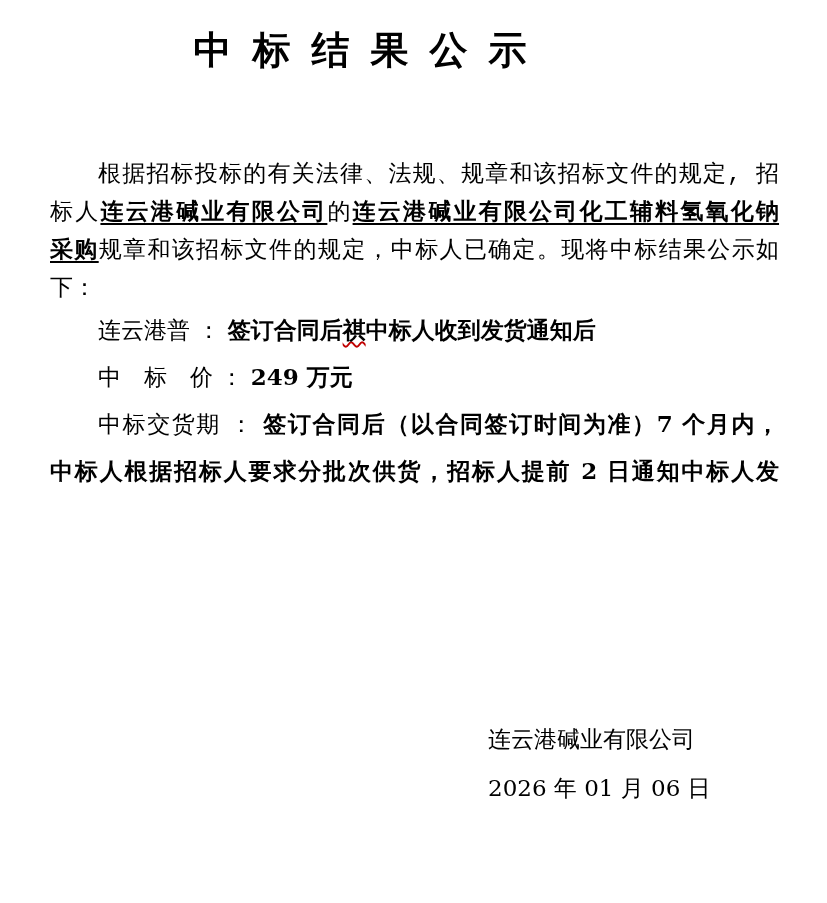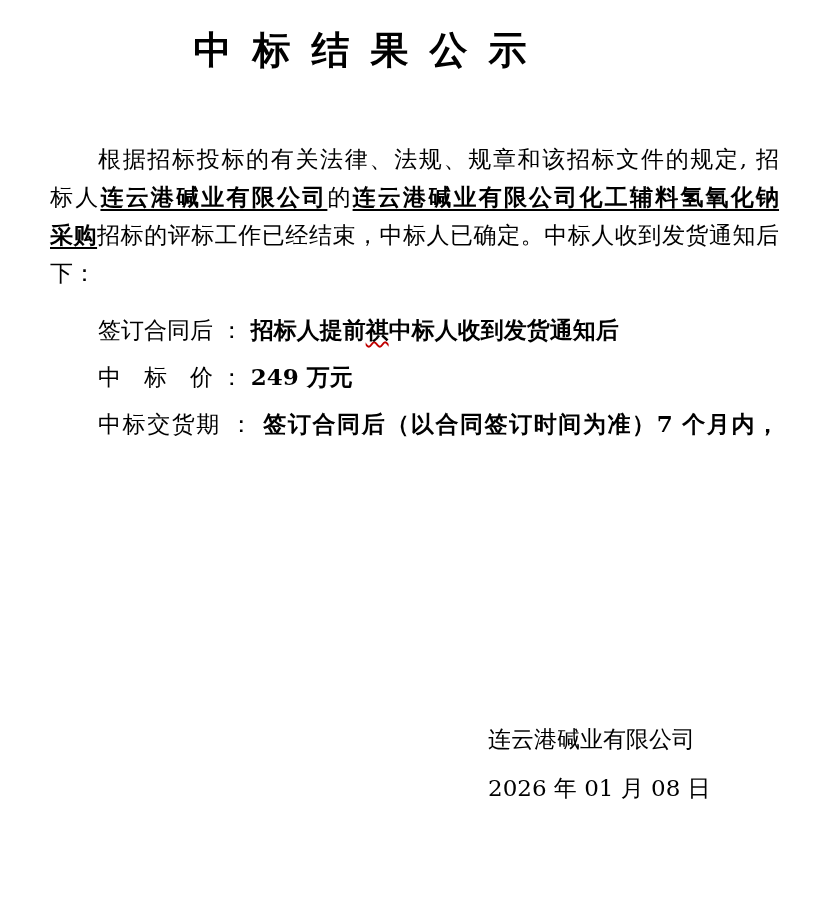--- a/index.html
+++ b/index.html
@@ -17,21 +17,21 @@
     top: 24px; left: 0;
     width: 720px;
     text-align: center;
     font-size: 38px;
     line-height: 52px;
     font-weight: bold;
     white-space: nowrap;
   }
   .doc-title .spread { letter-spacing: 21px; margin-right: -21px; }
   .block { position: absolute; left: 50px; width: 729px; font-size: 23px; }
-  #intro   { top: 140px; }
+  #intro   { top: 156px; font-family: Liberation Mono, monospace; }
   #intro .line   { height: 38px; line-height: 38px; }
   #details { top: 306px; }
   #details .line { height: 47px; line-height: 47px; }
   .line { white-space: pre-wrap; }
   .line.indent { text-indent: 48px; }
   .line.jl { text-align: justify; text-align-last: justify; }
   .b { font-weight: bold; }
   .u {
     text-decoration-line: underline;
     text-decoration-thickness: 2px;
@@ -52,28 +52,29 @@
 
 <div class="page" style="--bg: #ffffff; --fg: #000000; --sq: #c00000;">
 
   <div class="doc-title">
     <span class="spread">中标结果公示</span>
   </div>
 
   <div id="intro" class="block">
       <div class="line indent jl"><span class="">根据招标投标的有关法律、法规、规章和该招标文件的规定, 招</span></div>
       <div class="line jl"><span class="">标人</span><span class="b u">连云港碱业有限公司</span><span class="">的</span><span class="b u">连云港碱业有限公司化工辅料氢氧化钠</span></div>
-      <div class="line jl"><span class="b u">采购</span><span class="">招标的评标工作已经结束，中标人已确定。中标人收到发货通知后</span></div>
+      <div class="line jl"><span class="b u">采购</span><span class="">规章和该招标文件的规定，中标人已确定。现将中标结果公示如</span></div>
       <div class="line"><span class="">下：</span></div>
     </div>
 
   <div id="details" class="block">
-      <div class="line indent"><span class="">签订合同后 ： </span><span class="b">招标人提前</span><span class="b sq">祺</span><span class="b">中标人收到发货通知后</span></div>
+      <div class="line indent"><span class="">连云港普 ： </span><span class="b">签订合同后</span><span class="b sq">祺</span><span class="b">中标人收到发货通知后</span></div>
       <div class="line indent"><span class="">中　标　价 ： </span><span class="b">249 万元</span></div>
       <div class="line indent jl"><span class="">中标交货期 ： </span><span class="b">签订合同后（以合同签订时间为准）7 个月内，</span></div>
+      <div class="line jl"><span class="b">中标人根据招标人要求分批次供货，招标人提前 2 日通知中标人发</span></div>
     </div>
 
   <div id="signature" class="block">
     <div class="line">连云港碱业有限公司</div>
-    <div class="line">2026 年 01 月 08 日</div>
+    <div class="line">2026 年 01 月 06 日</div>
   </div>
 
 </div>
 
 </body></html>

